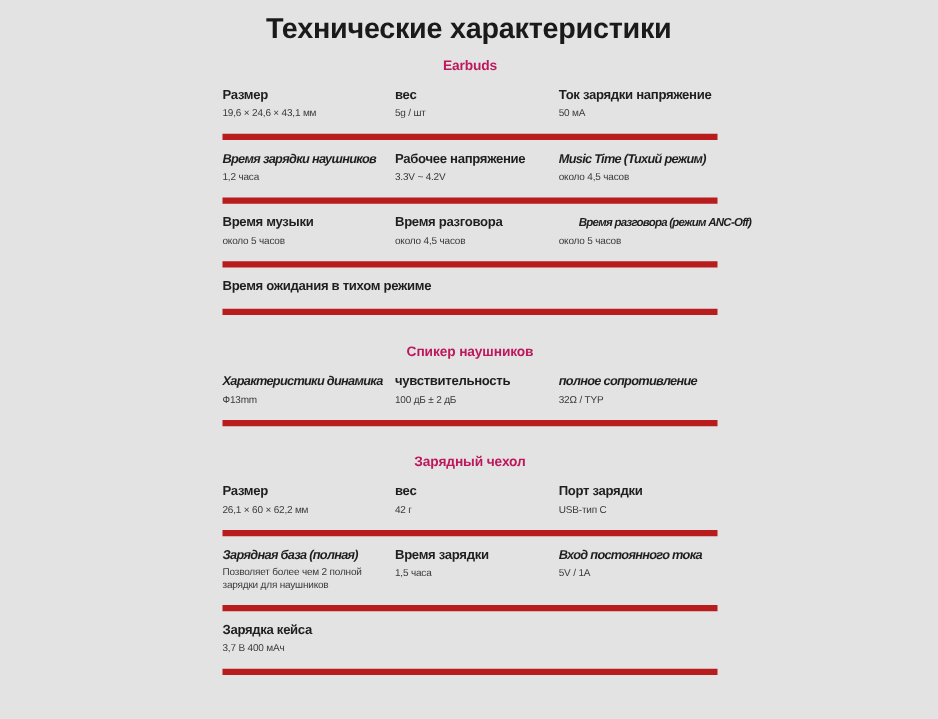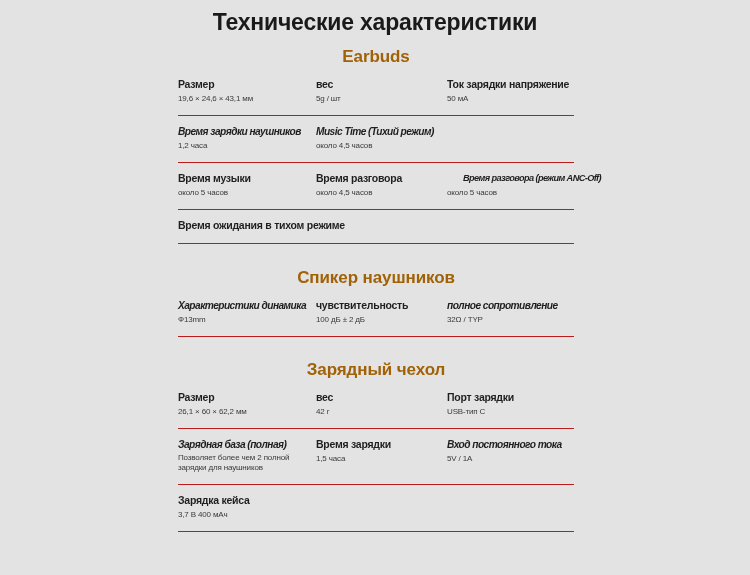--- a/index.html
+++ b/index.html
@@ -33,41 +33,41 @@
   }
 
   .content {
     width: 396px;
     margin: 0 auto;
     padding-left: 2px;
   }
 
   .section-title {
     text-align: center;
-    font-size: 17px;
+    font-size: 11px;
     font-weight: bold;
-    color: #a16207;
+    color: #be185d;
     margin: 0;
     letter-spacing: -0.1px;
   }
 
   .section-earbuds .section-title { padding-top: 11px; }
   .section-speaker .section-title { padding-top: 11px; }
   .section-case .section-title { padding-top: 11px; }
 
   .section-speaker { margin-top: 13px; }
   .section-case { margin-top: 12px; }
 
   .rows { margin-top: 9px; }
 
   .row {
     display: flex;
     flex-direction: row;
     align-items: flex-start;
-    border-bottom: 1px solid #b91c1c;
+    border-bottom: 5px solid #b91c1c;
     padding-bottom: 11px;
     padding-top: 9px;
   }
   .row:first-child { padding-top: 2px; }
 
   .cell {
     box-sizing: border-box;
     padding-right: 4px;
   }
   .cell-1 { width: 138px; }
@@ -123,20 +123,24 @@
             <div class="cell-label">Ток зарядки напряжение</div>
             <div class="cell-value">50 мА</div>
           </div>
         </div>
 
         <div class="row">
           <div class="cell cell-1">
             <div class="cell-label tight">Время зарядки наушников</div>
             <div class="cell-value">1,2 часа</div>
           </div>
+          <div class="cell cell-2">
+            <div class="cell-label">Рабочее напряжение</div>
+            <div class="cell-value">3.3V ~ 4.2V</div>
+          </div>
           <div class="cell cell-3">
             <div class="cell-label tight">Music Time (Тихий режим)</div>
             <div class="cell-value">около 4,5 часов</div>
           </div>
         </div>
 
         <div class="row">
           <div class="cell cell-1">
             <div class="cell-label">Время музыки</div>
             <div class="cell-value">около 5 часов</div>

